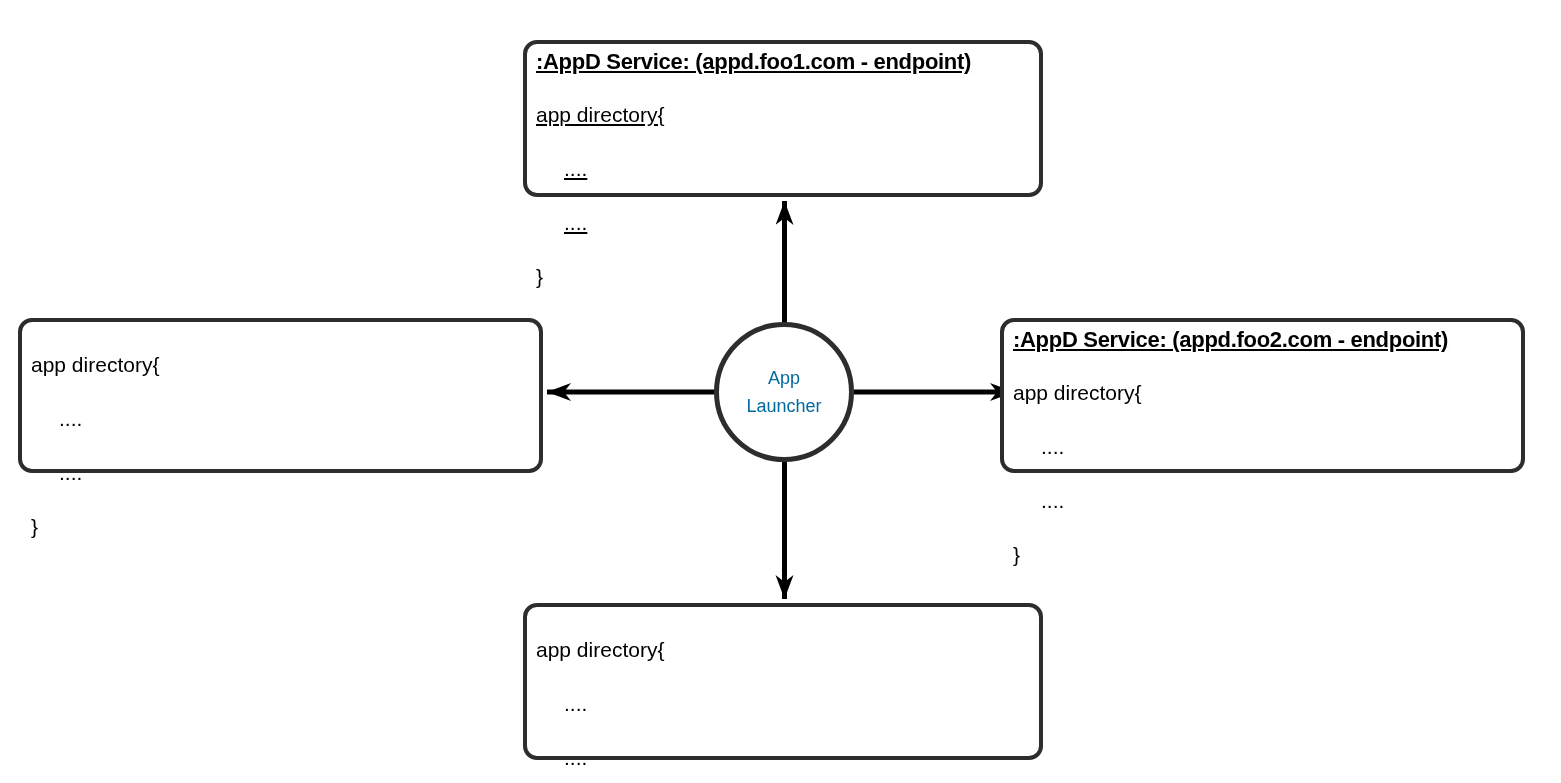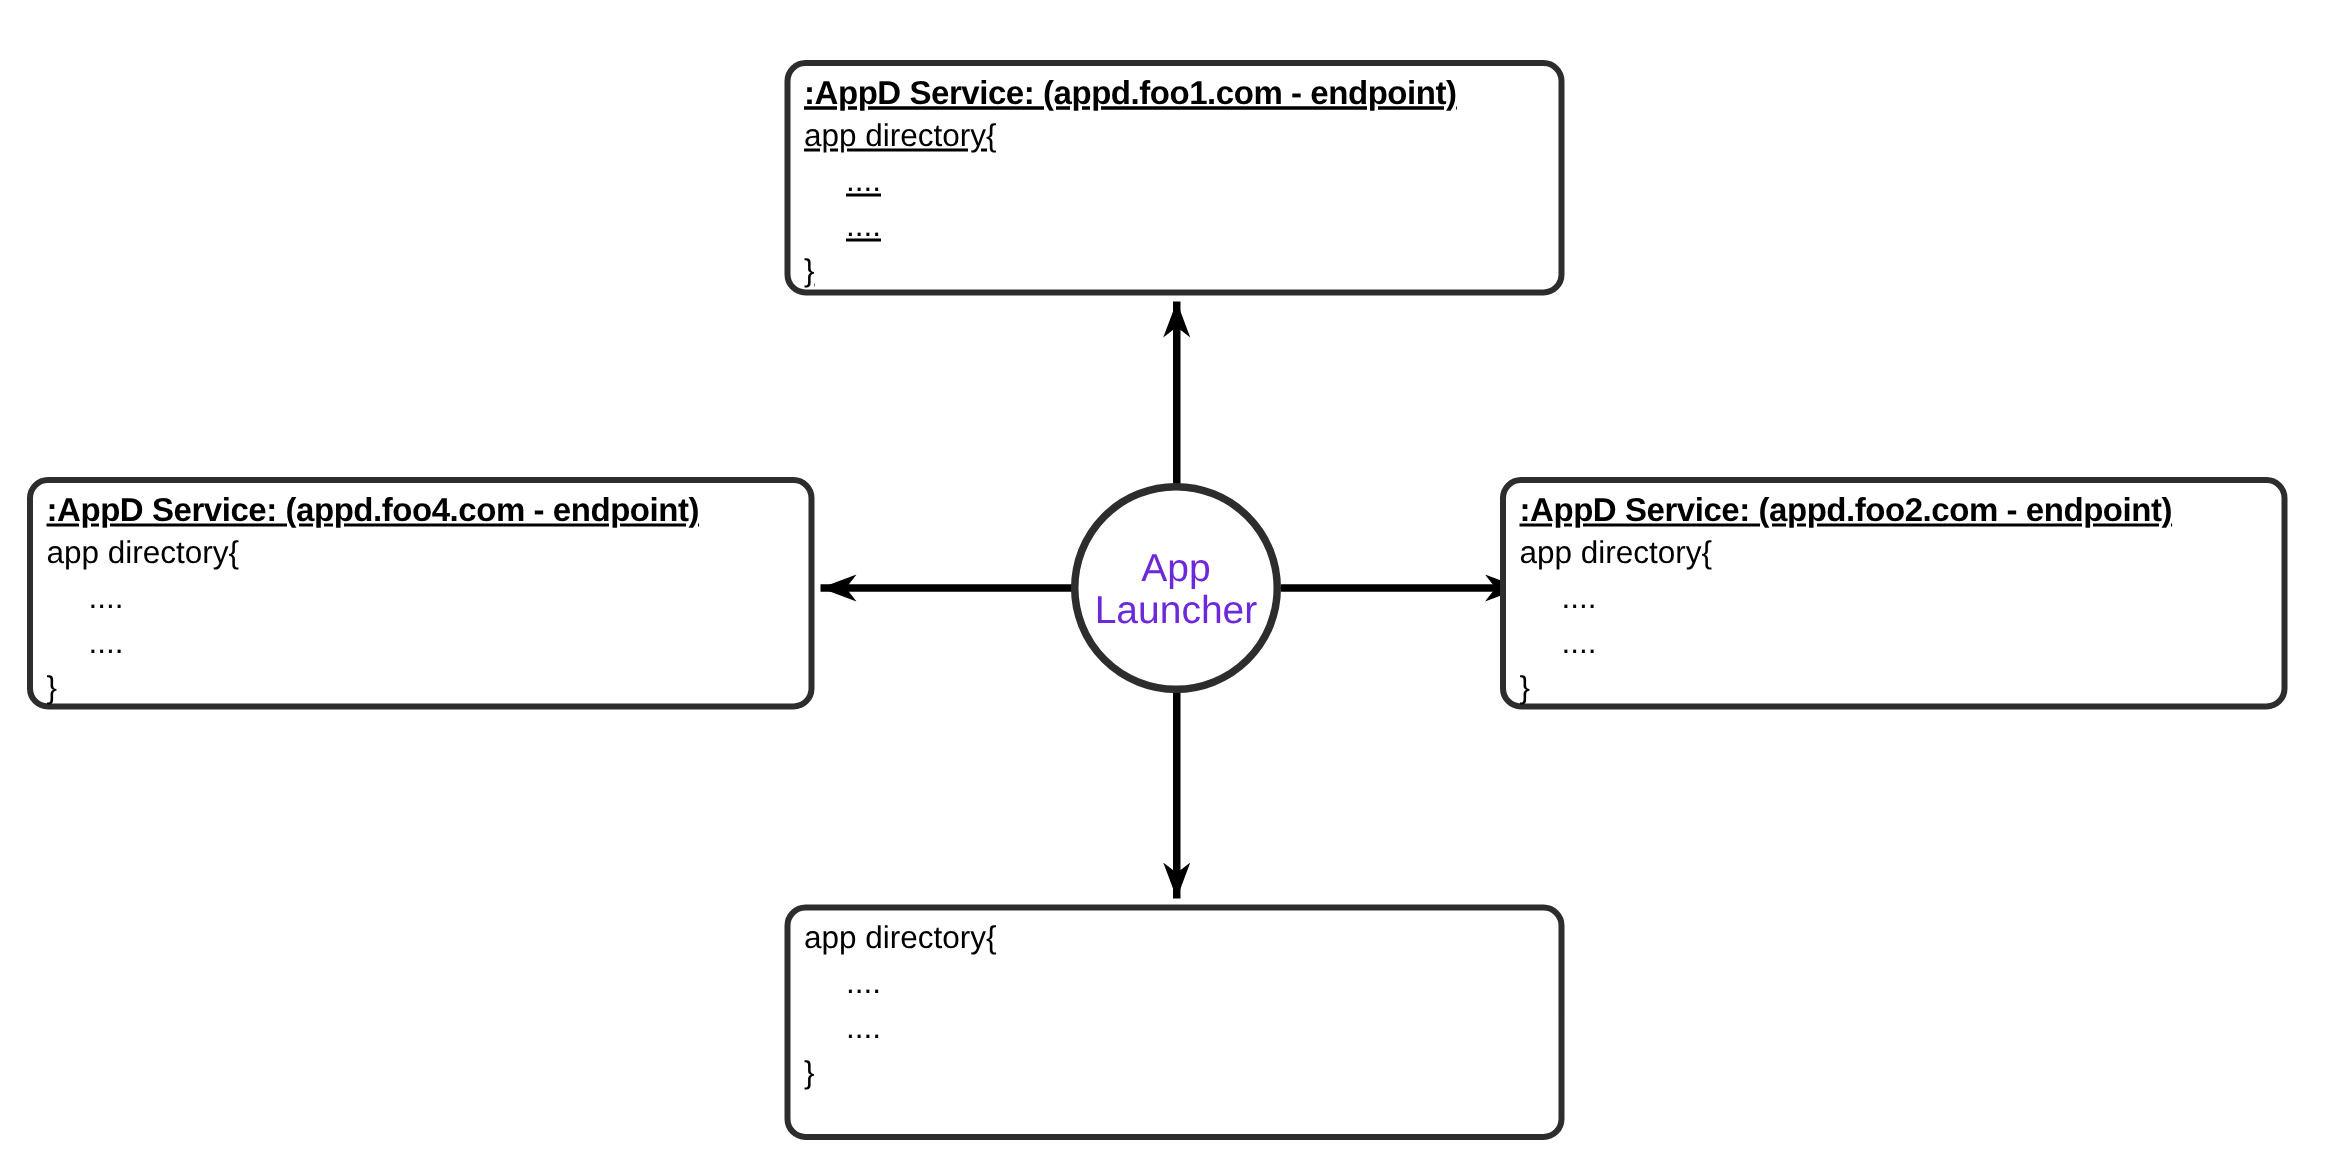--- a/index.html
+++ b/index.html
@@ -39,42 +39,43 @@
     font-weight: bold;
     text-decoration: underline;
     line-height: 28px;
     white-space: nowrap;
     letter-spacing: -0.3px;
   }
   .box-line {
     font-size: 21px;
     line-height: 30px;
     white-space: pre;
+    margin-top: 24px;
   }
   .box-line.indent { padding-left: 28px; }
   .hub-circle {
     position: absolute;
     left: 714px;
     top: 322px;
     width: 140px;
     height: 140px;
     box-sizing: border-box;
     border: 5px solid #2d2d2d;
     border-radius: 50%;
     background: #ffffff;
     display: flex;
     flex-direction: column;
     align-items: center;
     justify-content: center;
     text-align: center;
   }
   .hub-line {
-    font-size: 26px;
+    font-size: 18px;
     line-height: 28px;
-    color: #6d28d9;
+    color: #0369a1;
   }
 </style>
 </head>
 <body>
 
 <div class="canvas">
 
   <svg class="arrows" width="1561" height="783" viewBox="0 0 1561 783">
     <defs>
       <marker id="ah" markerUnits="userSpaceOnUse" markerWidth="26" markerHeight="20" refX="24" refY="9" orient="auto">
@@ -104,21 +105,20 @@
   </div>
 
   <div class="service-box box-bottom">
     <div class="box-line">app directory{</div>
     <div class="box-line indent">....</div>
     <div class="box-line indent">....</div>
     <div class="box-line">}</div>
   </div>
 
   <div class="service-box box-left">
-    <div class="box-title">:AppD Service: (appd.foo4.com - endpoint)</div>
     <div class="box-line">app directory{</div>
     <div class="box-line indent">....</div>
     <div class="box-line indent">....</div>
     <div class="box-line">}</div>
   </div>
 
   <div class="hub-circle">
     <div class="hub-line">App</div>
     <div class="hub-line">Launcher</div>
   </div>

